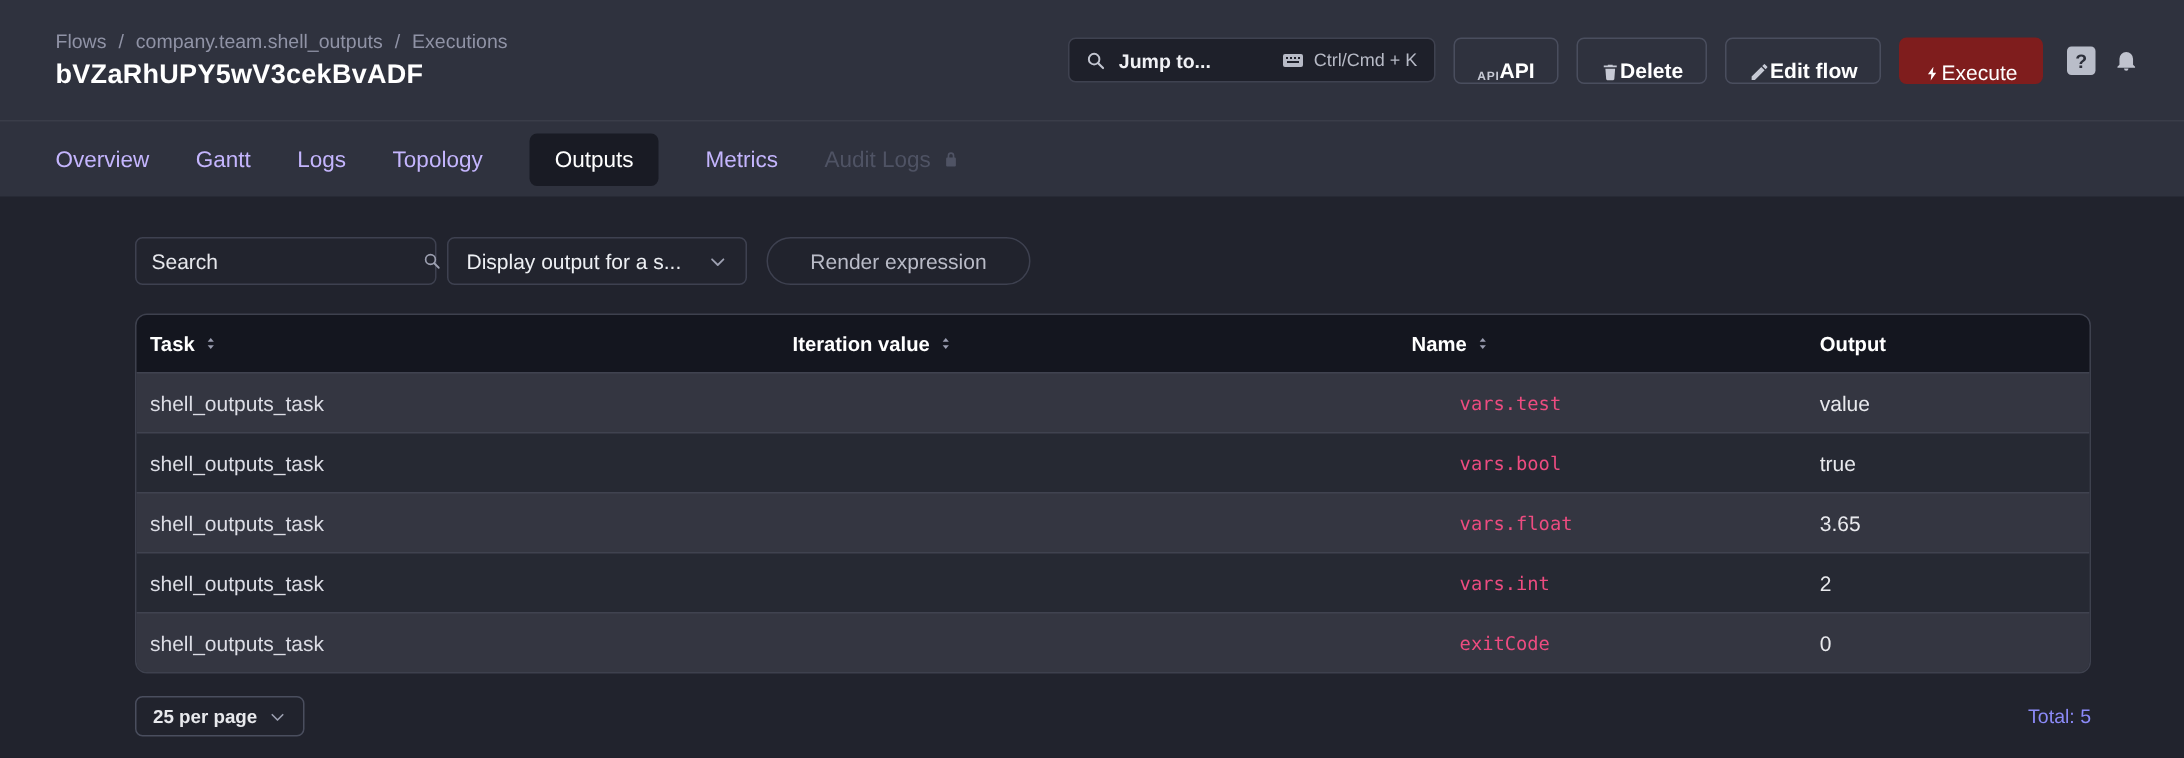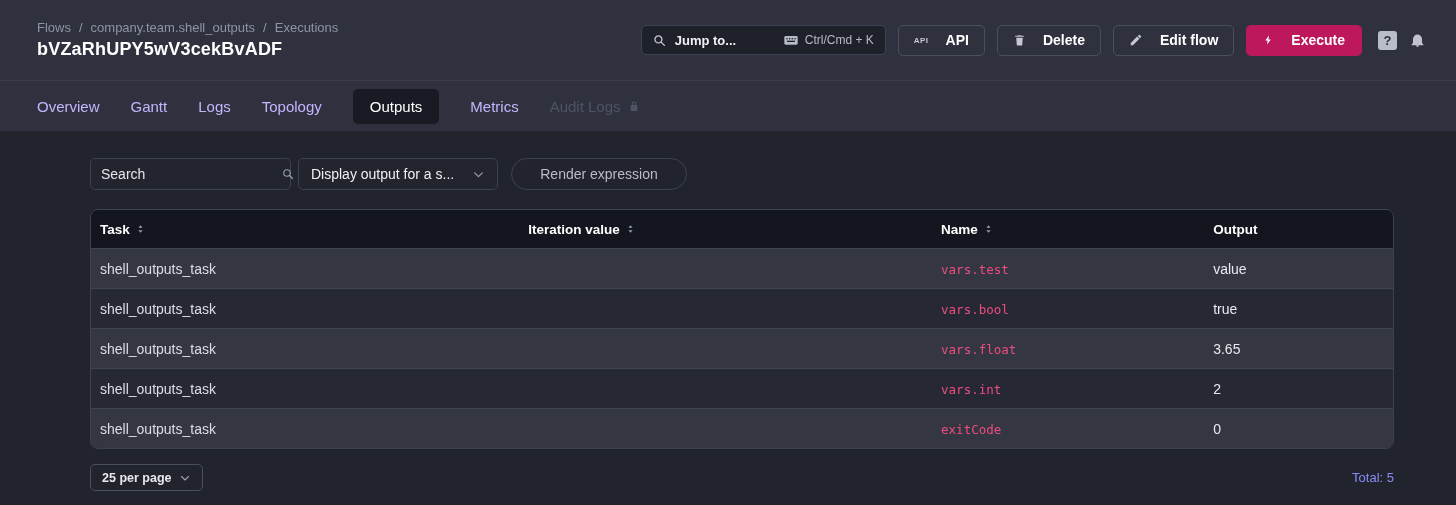--- a/index.html
+++ b/index.html
@@ -24,28 +24,28 @@
     width:245px; height:30px; background:#1e202a; border:1px solid #3f4250;
     border-radius:5px; display:flex; align-items:center; gap:9px; padding:0 11px;
     cursor:pointer;
   }
   .jumpto .mag { color:#c3c6d1; display:flex; }
   .jumpto-label { font-size:13px; font-weight:700; color:#f0f1f5; flex:1; }
   .jumpto-kbd { display:flex; align-items:center; gap:6px; color:#b7bac6; font-size:12px; }
   .btn {
     height:31px; border:1px solid #4a4e5e; border-radius:5px; background:transparent;
     color:#fff; font-family:inherit; font-size:14px; font-weight:600;
-    display:flex; align-items:center; gap:17px; padding:0 15px; cursor:pointer;
+    display:flex; align-items:flex-end; gap:0; padding:0 15px; cursor:pointer;
   }
   .btn .ic { color:#c6c9d4; display:flex; }
   .api-chip {
     font-size:8px; font-weight:700; letter-spacing:.5px; color:#c6c9d4;
   }
   .btn-execute {
-    background:#be185d; border:none; font-weight:700; padding:0 17px;
+    background:#7f1d1d; border:none; font-weight:400; padding:0 17px;
   }
   .btn-execute .ic { color:#fff; }
   .help-box {
     width:19px; height:19px; background:#b9bdc9; color:#2c2f3a; border-radius:3px;
     font-size:13px; font-weight:700; display:flex; align-items:center; justify-content:center;
     cursor:pointer; margin-left:4px;
   }
   .bell { color:#c0c3ce; display:flex; cursor:pointer; }
   
   .tabbar {
@@ -97,21 +97,21 @@
   .t-head .cell { display:flex; align-items:center; gap:5px; cursor:pointer; }
   .t-head .cell.nosort { cursor:default; }
   .sort { color:#9a9db0; display:flex; }
   .cell { padding-left:9px; }
   .t-body .t-row { height:40px; border-top:1px solid #404350; }
   .t-body .t-row:nth-child(odd) { background:#343641; }
   .t-body .t-row:nth-child(even) { background:#262933; }
   .task-cell { font-size:14px; color:#dcdde5; }
   .name-cell a {
     font-family:"DejaVu Sans Mono", monospace; font-size:12.5px;
-    color:#ed4c80; text-decoration:none; cursor:pointer;
+    color:#ed4c80; text-decoration:none; cursor:pointer;margin-left:32px;
   }
   .output-cell { font-size:14px; color:#e8e9ed; }
   
   .pager {
     margin-top:15px; display:flex; align-items:center; justify-content:space-between;
   }
   .perpage {
     height:27px; border:1px solid #4a4e5e; border-radius:5px; background:transparent;
     display:flex; align-items:center; gap:8px; padding:0 11px;
     font-size:12.5px; font-weight:700; color:#e8e9ed; cursor:pointer;

